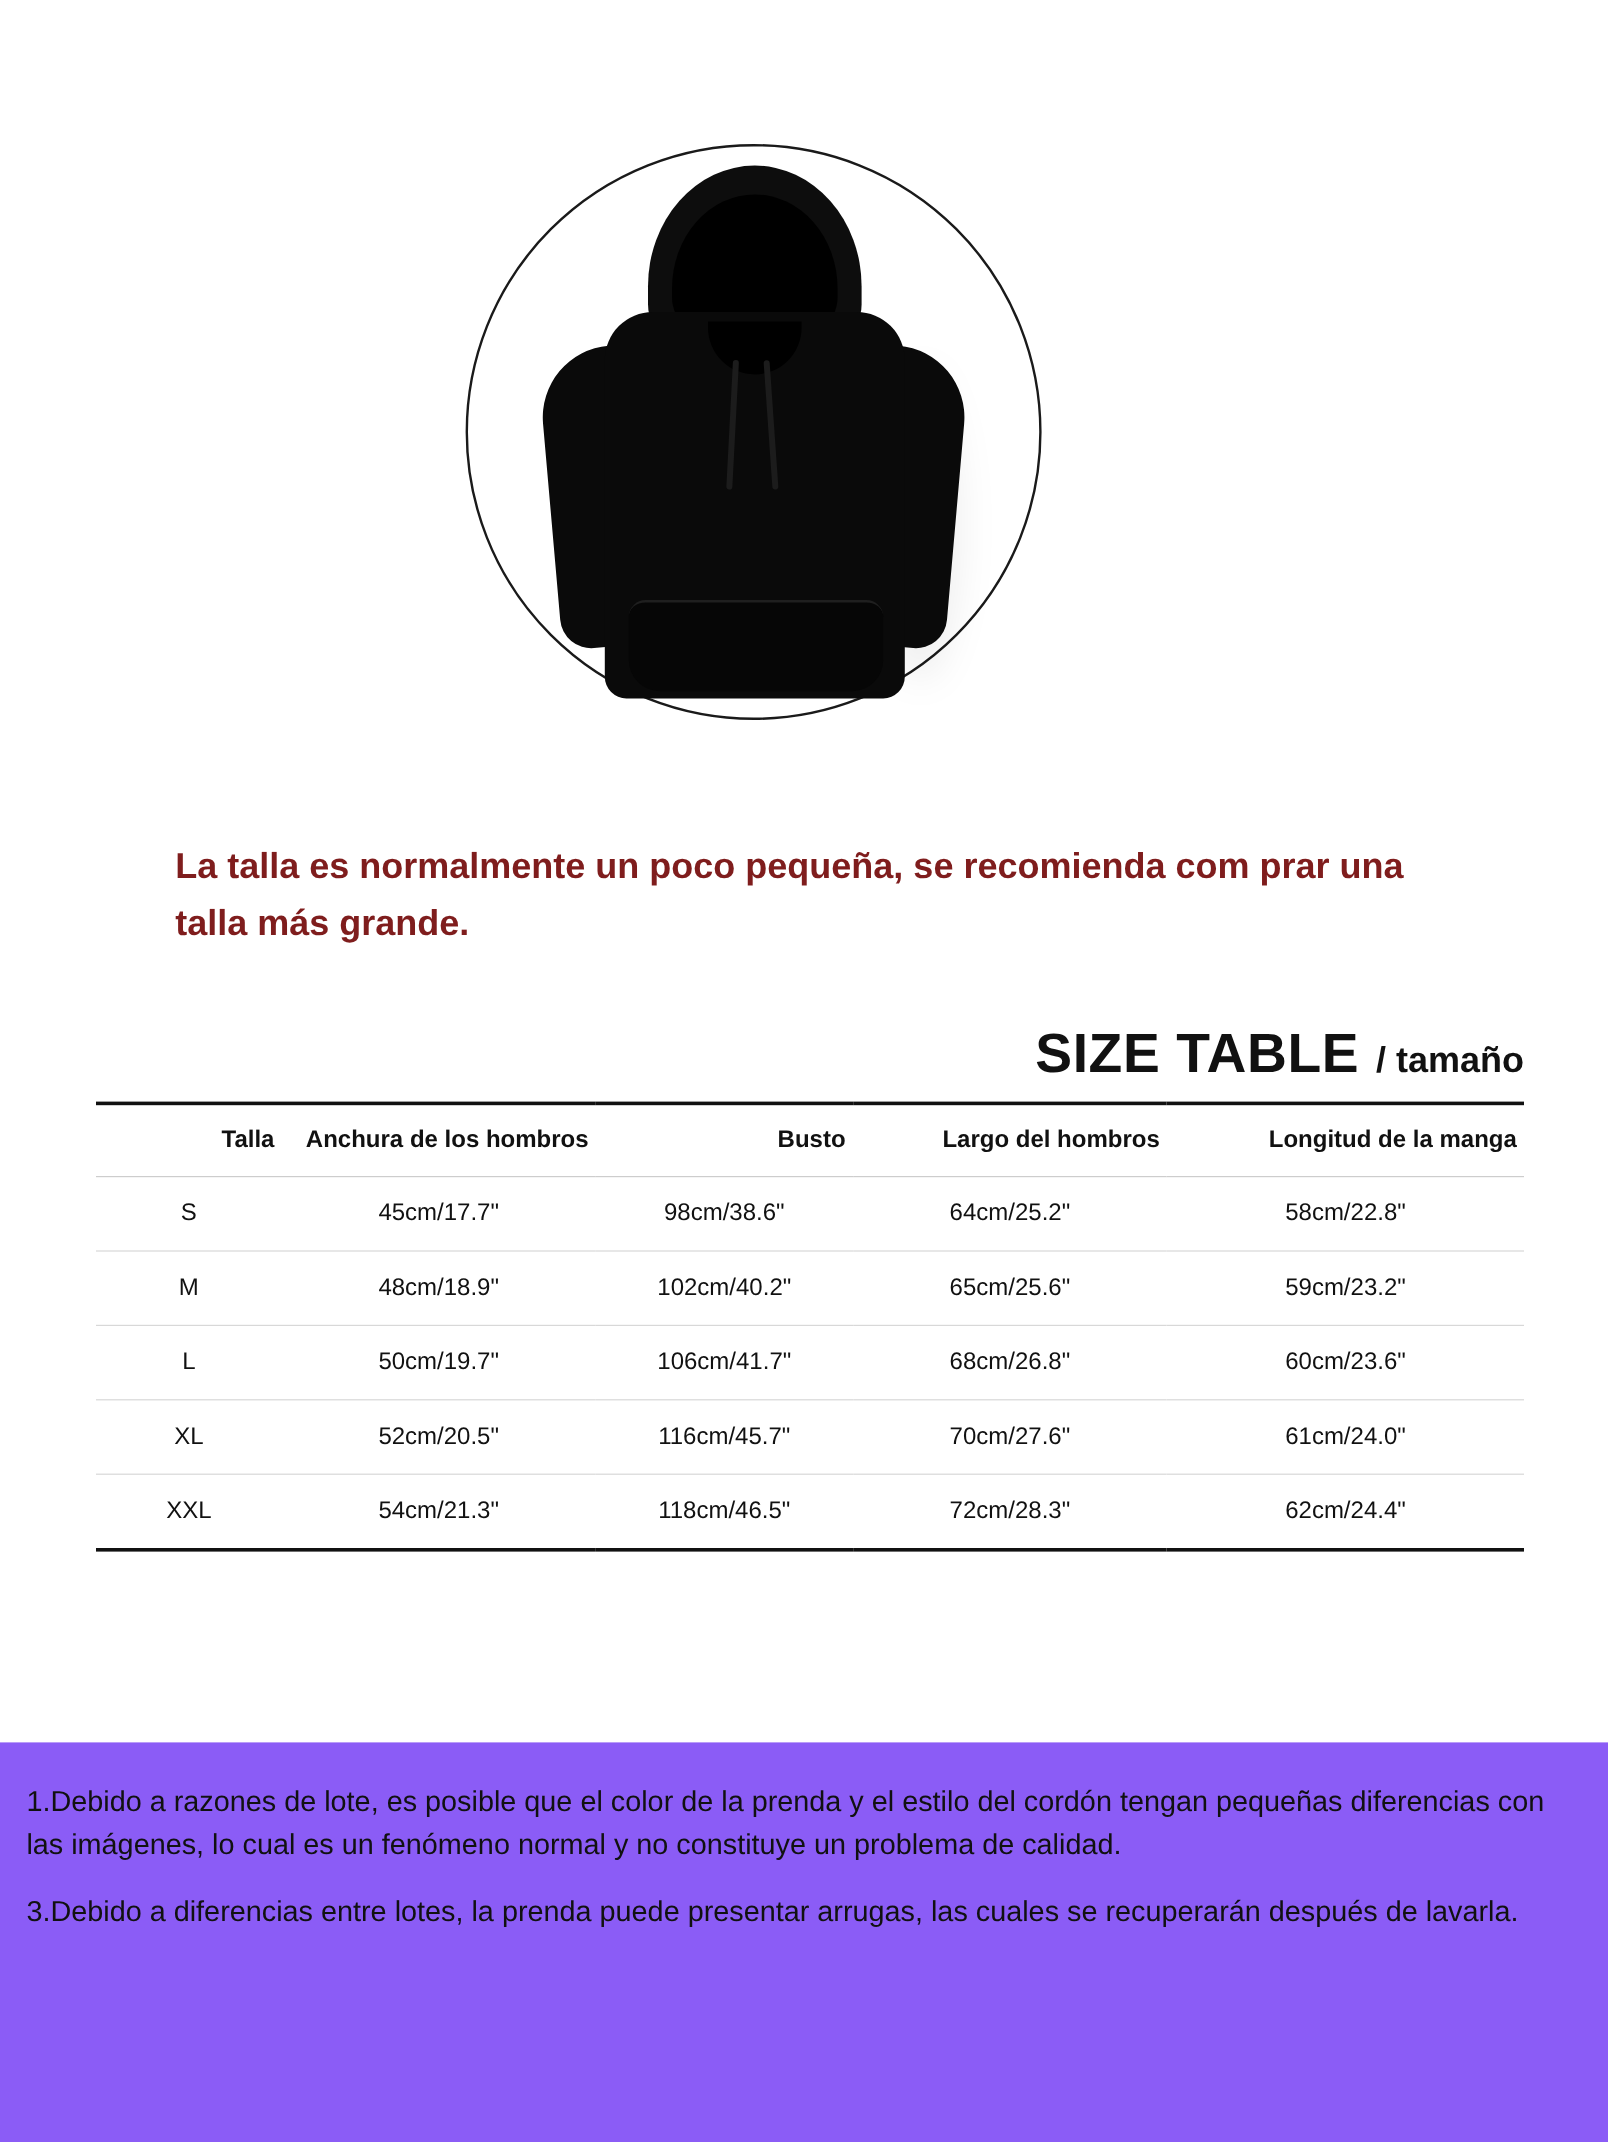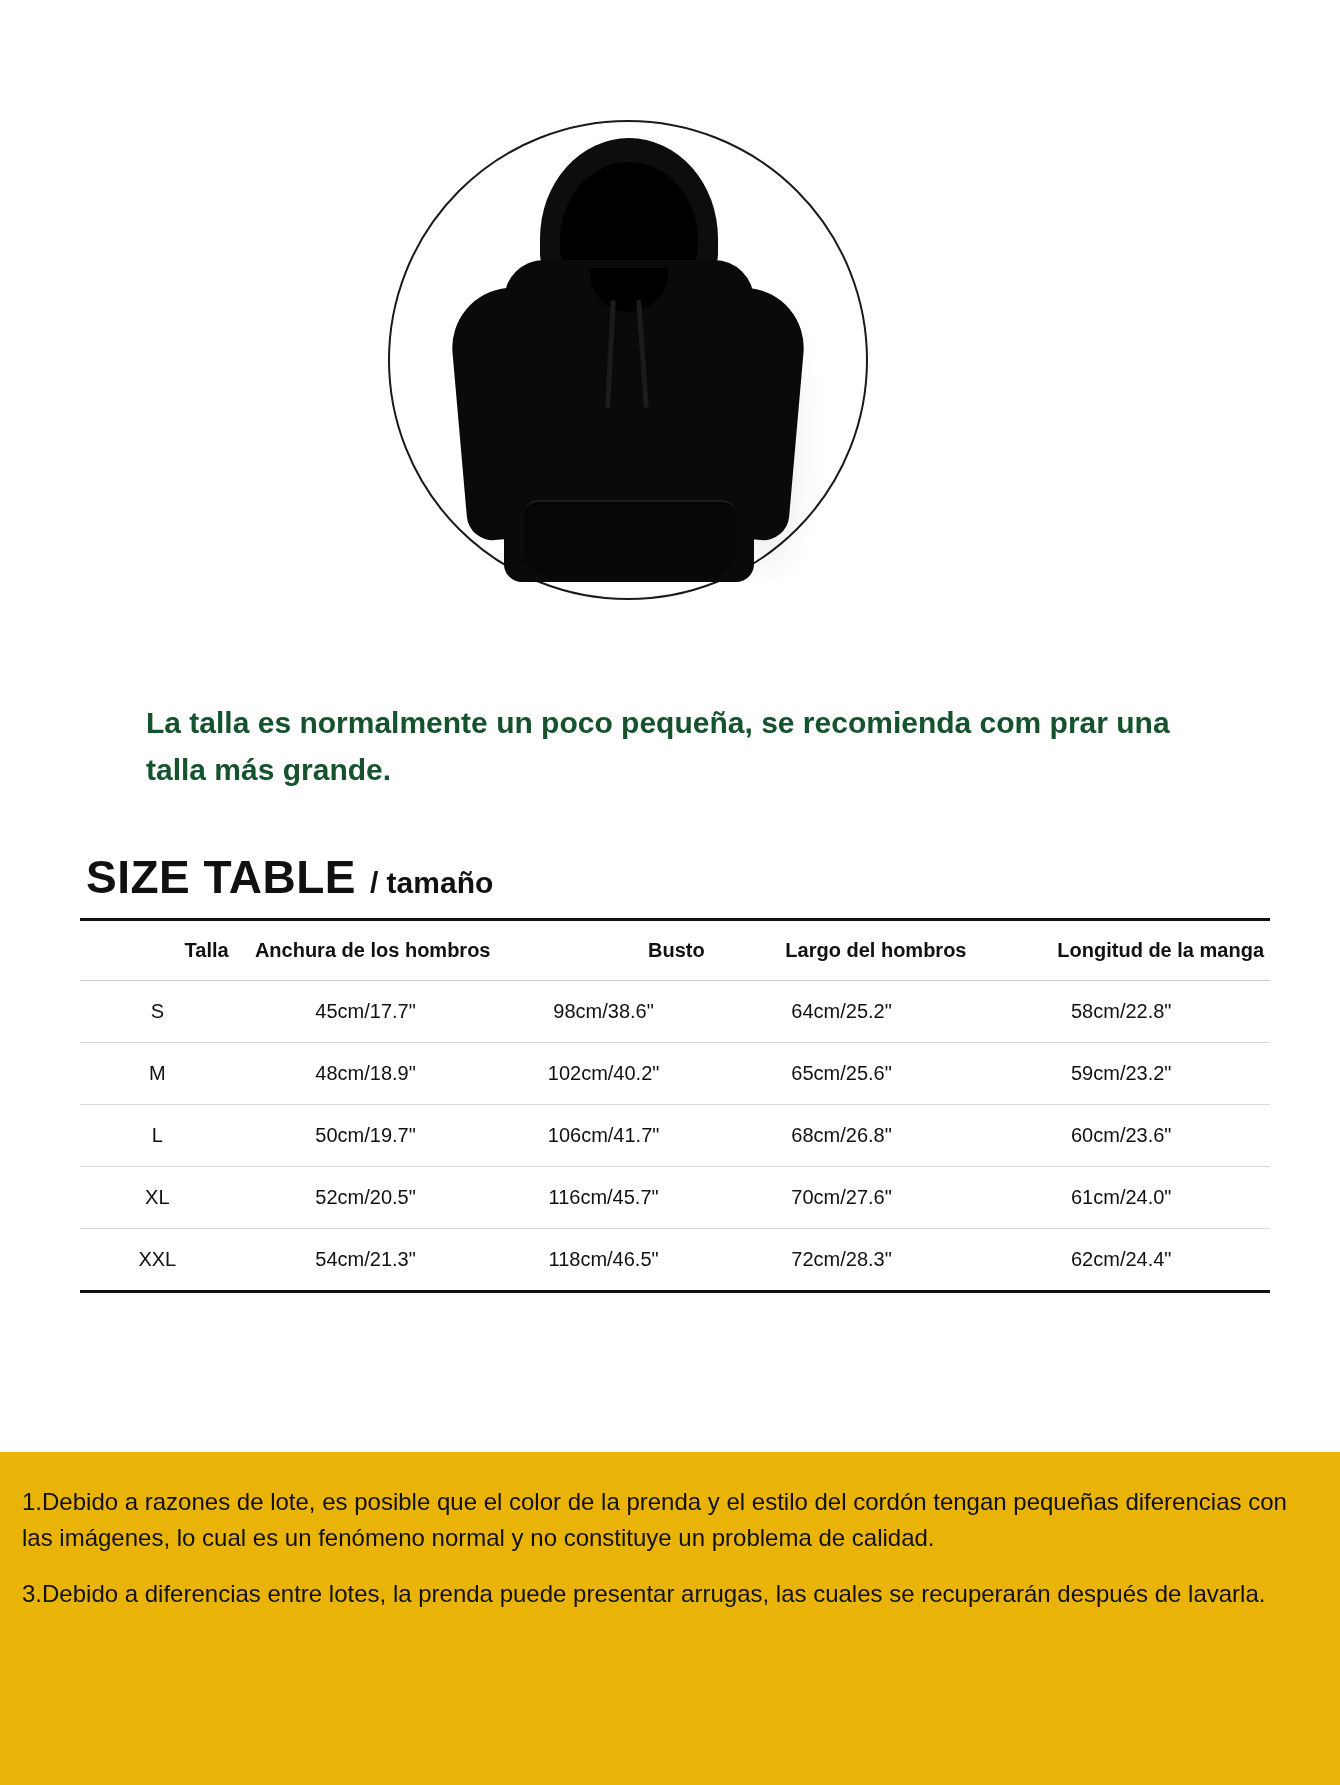--- a/index.html
+++ b/index.html
@@ -134,36 +134,37 @@
 
   
   .notice {
     position: absolute;
     left: 146px;
     top: 700px;
     width: 1060px;
     font-size: 30px;
     font-weight: bold;
     line-height: 1.55;
-    color: #14532d;
+    color: #7f1d1d;
   }
 
   
   .size-section {
     position: absolute;
     left: 80px;
     top: 850px;
     width: 1190px;
   }
   .size-title {
     display: flex;
     align-items: baseline;
     gap: 14px;
     padding-left: 6px;
     margin-bottom: 14px;
+    justify-content: flex-end;
   }
   .size-title .main {
     font-size: 46px;
     font-weight: bold;
     letter-spacing: 0.5px;
     color: #111111;
   }
   .size-title .sub {
     font-size: 30px;
     font-weight: bold;
@@ -200,21 +201,21 @@
   col.c-len { width: 22%; }
   col.c-sleeve { width: 25%; }
 
   
   .notes {
     position: absolute;
     left: 0;
     top: 1452px;
     width: 1340px;
     height: 333px;
-    background: #eab308;
+    background: #8b5cf6;
     box-sizing: border-box;
     padding: 32px 22px 0 22px;
   }
   .note {
     font-size: 24px;
     line-height: 1.5;
     color: #111111;
     margin-bottom: 20px;
   }
 </style>

